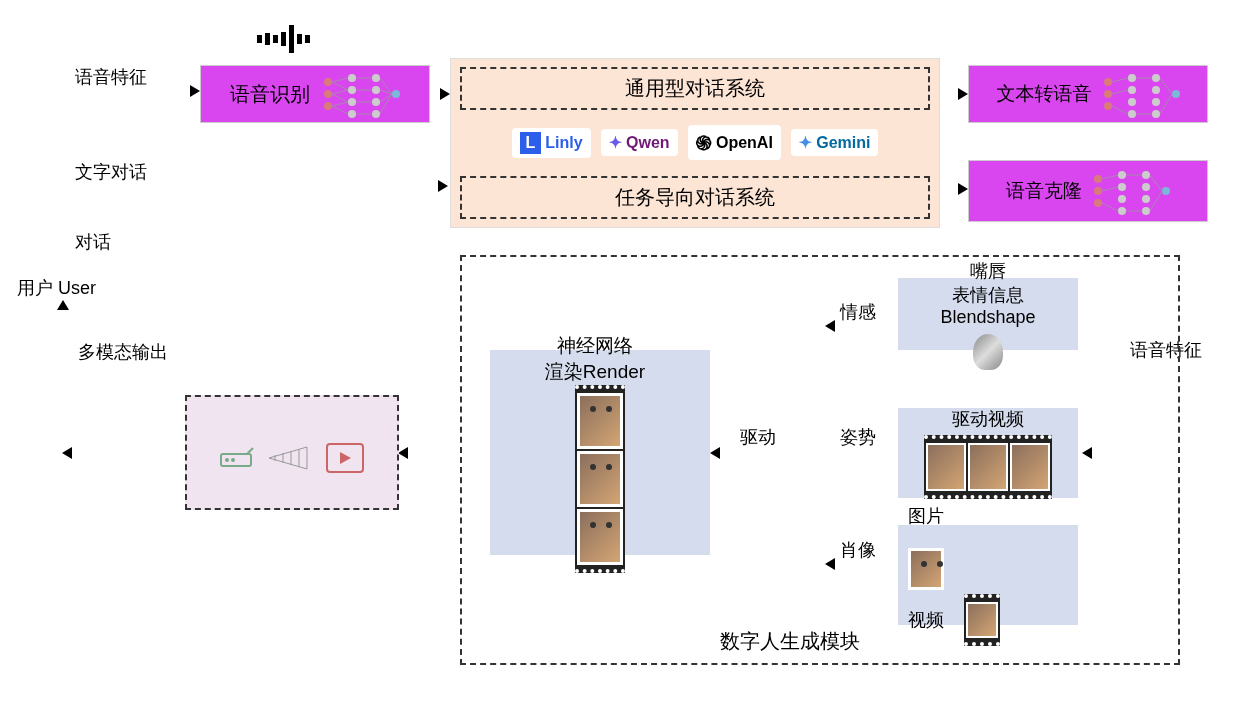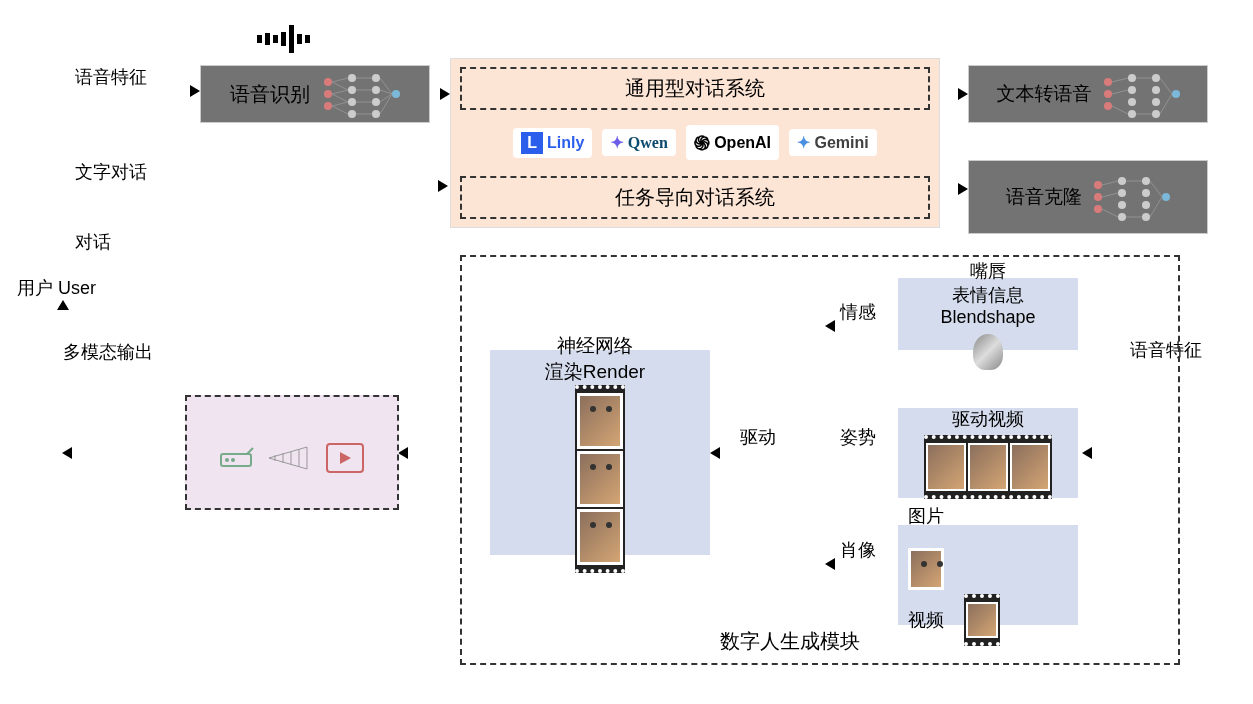--- a/index.html
+++ b/index.html
@@ -1,19 +1,19 @@
 <!DOCTYPE html>
 <html><head>
 <meta charset="utf-8">
 <style>
 * { box-sizing: border-box; margin: 0; padding: 0; }
 body { font-family: "Microsoft YaHei", sans-serif; background: #fff; width: 1253px; height: 704px; position: relative; }
 .box { position: absolute; display: flex; align-items: center; justify-content: center; text-align: center; }
 .label { position: absolute; font-size: 18px; color: #000; }
-.green-box { background: #737373; border: 1px solid #ccc; }
+.green-box { background: #d946ef; border: 1px solid #ccc; }
 .orange-box { background: #fde5d6; border: 1px solid #ddd; }
 .orange-dashed { border: 2px dashed #333; background: transparent; }
 .blue-box { background: #d5dced; flex-direction: column; }
 .purple-box { background: #f0e4f0; border: 2px dashed #333; }
 .dashed-container { border: 2px dashed #333; }
 .nn-icon { width: 80px; height: 50px; }
 .arrow-h { height: 2px; }
 .arrow-v { width: 2px; }
 .arrow-head-r { position: absolute; width: 0; height: 0; border-top: 6px solid transparent; border-bottom: 6px solid transparent; border-left: 10px solid #000; }
 .arrow-head-l { position: absolute; width: 0; height: 0; border-top: 6px solid transparent; border-bottom: 6px solid transparent; border-right: 10px solid #000; }
@@ -41,21 +41,21 @@
 <div class="arrow-head-r" style="left:190px; top:85px;"></div>
 <div class="label" style="left:75px; top:65px;">语音特征</div>
 
 <div class="arrow-h" style="left:62px; top:185px; width:378px;"></div>
 <div class="arrow-head-r" style="left:438px; top:180px;"></div>
 <div class="label" style="left:75px; top:160px;">文字对话</div>
 
 <div class="label" style="left:75px; top:230px;">对话</div>
 
 <div class="arrow-head-u" style="left:57px; top:300px;"></div>
-<div class="label" style="left:63px; top:340px;">多模态输出</div>
+<div class="label" style="left:78px; top:340px;">多模态输出</div>
 
 <div class="box green-box" style="left:200px; top:65px; width:230px; height:58px;">
   <span style="font-size:20px; margin-right:10px;">语音识别</span>
   <svg class="nn-icon" viewBox="0 0 100 60">
     <circle cx="10" cy="15" r="5" fill="#d97b7b"></circle>
       <circle cx="10" cy="30" r="5" fill="#d97b7b"></circle>
       <circle cx="10" cy="45" r="5" fill="#d97b7b"></circle>
     <circle cx="40" cy="10" r="5" fill="#ccc"></circle>
       <circle cx="40" cy="25" r="5" fill="#ccc"></circle>
       <circle cx="40" cy="40" r="5" fill="#ccc"></circle>
@@ -97,29 +97,29 @@
 
 <div class="box orange-box" style="left:450px; top:58px; width:490px; height:170px; flex-direction:column; justify-content:space-around; ">
   <div class="orange-dashed" style="width:470px; padding:6px; font-size:20px;">通用型对话系统</div>
   <div style="display:flex; gap:10px; align-items:center;">
     <div class="logo-box">
         <span style="background:#2b5eea;color:#fff;padding:2px 6px;">L</span>
         <span style="color:#2b5eea;">Linly</span>
       </div>
     <div class="logo-box">
         <span style="color:#6b5ce7;">✦</span>
-        <span style="color:#0c4a6e;font-family:Liberation Serif, serif;">Qwen</span>
+        <span style="color:#701a75;">Qwen</span>
       </div>
     <div class="logo-box">
         <span style="font-size:20px;">֍</span>
         <span>OpenAI</span>
       </div>
     <div class="logo-box">
         <span style="color:#4a90e2;">✦</span>
-        <span style="color:#404040;">Gemini</span>
+        <span style="color:#0369a1;">Gemini</span>
       </div>
   </div>
   <div class="orange-dashed" style="width:470px; padding:6px; font-size:20px;">任务导向对话系统</div>
 </div>
 
 <div class="arrow-h" style="left:940px; top:93px; width:25px;"></div>
 <div class="arrow-head-r" style="left:958px; top:88px;"></div>
 
 <div class="box green-box" style="left:968px; top:65px; width:240px; height:58px;">
   <span style="font-size:19px; margin-right:8px;">文本转语音</span>
@@ -139,21 +139,21 @@
     <line x1="15" y1="15" x2="35" y2="10" stroke="#999"></line>
       <line x1="15" y1="30" x2="35" y2="25" stroke="#999"></line>
       <line x1="15" y1="45" x2="35" y2="55" stroke="#999"></line>
     <line x1="45" y1="10" x2="65" y2="10" stroke="#999"></line>
       <line x1="45" y1="55" x2="65" y2="55" stroke="#999"></line>
     <line x1="75" y1="10" x2="90" y2="30" stroke="#999"></line>
       <line x1="75" y1="55" x2="90" y2="30" stroke="#999"></line>
   </svg>
 </div>
 
-<div class="box green-box" style="left:968px; top:160px; width:240px; height:74px;font-family:Liberation Mono, monospace;">
+<div class="box green-box" style="left:968px; top:160px; width:240px; height:62px;font-family:Liberation Mono, monospace;">
   <span style="font-size:19px; margin-right:8px;">语音克隆</span>
   <svg class="nn-icon" viewBox="0 0 100 60">
     <circle cx="10" cy="15" r="5" fill="#d97b7b"></circle>
       <circle cx="10" cy="30" r="5" fill="#d97b7b"></circle>
       <circle cx="10" cy="45" r="5" fill="#d97b7b"></circle>
     <circle cx="40" cy="10" r="5" fill="#ccc"></circle>
       <circle cx="40" cy="25" r="5" fill="#ccc"></circle>
       <circle cx="40" cy="40" r="5" fill="#ccc"></circle>
       <circle cx="40" cy="55" r="5" fill="#ccc"></circle>
     <circle cx="70" cy="10" r="5" fill="#ccc"></circle>

